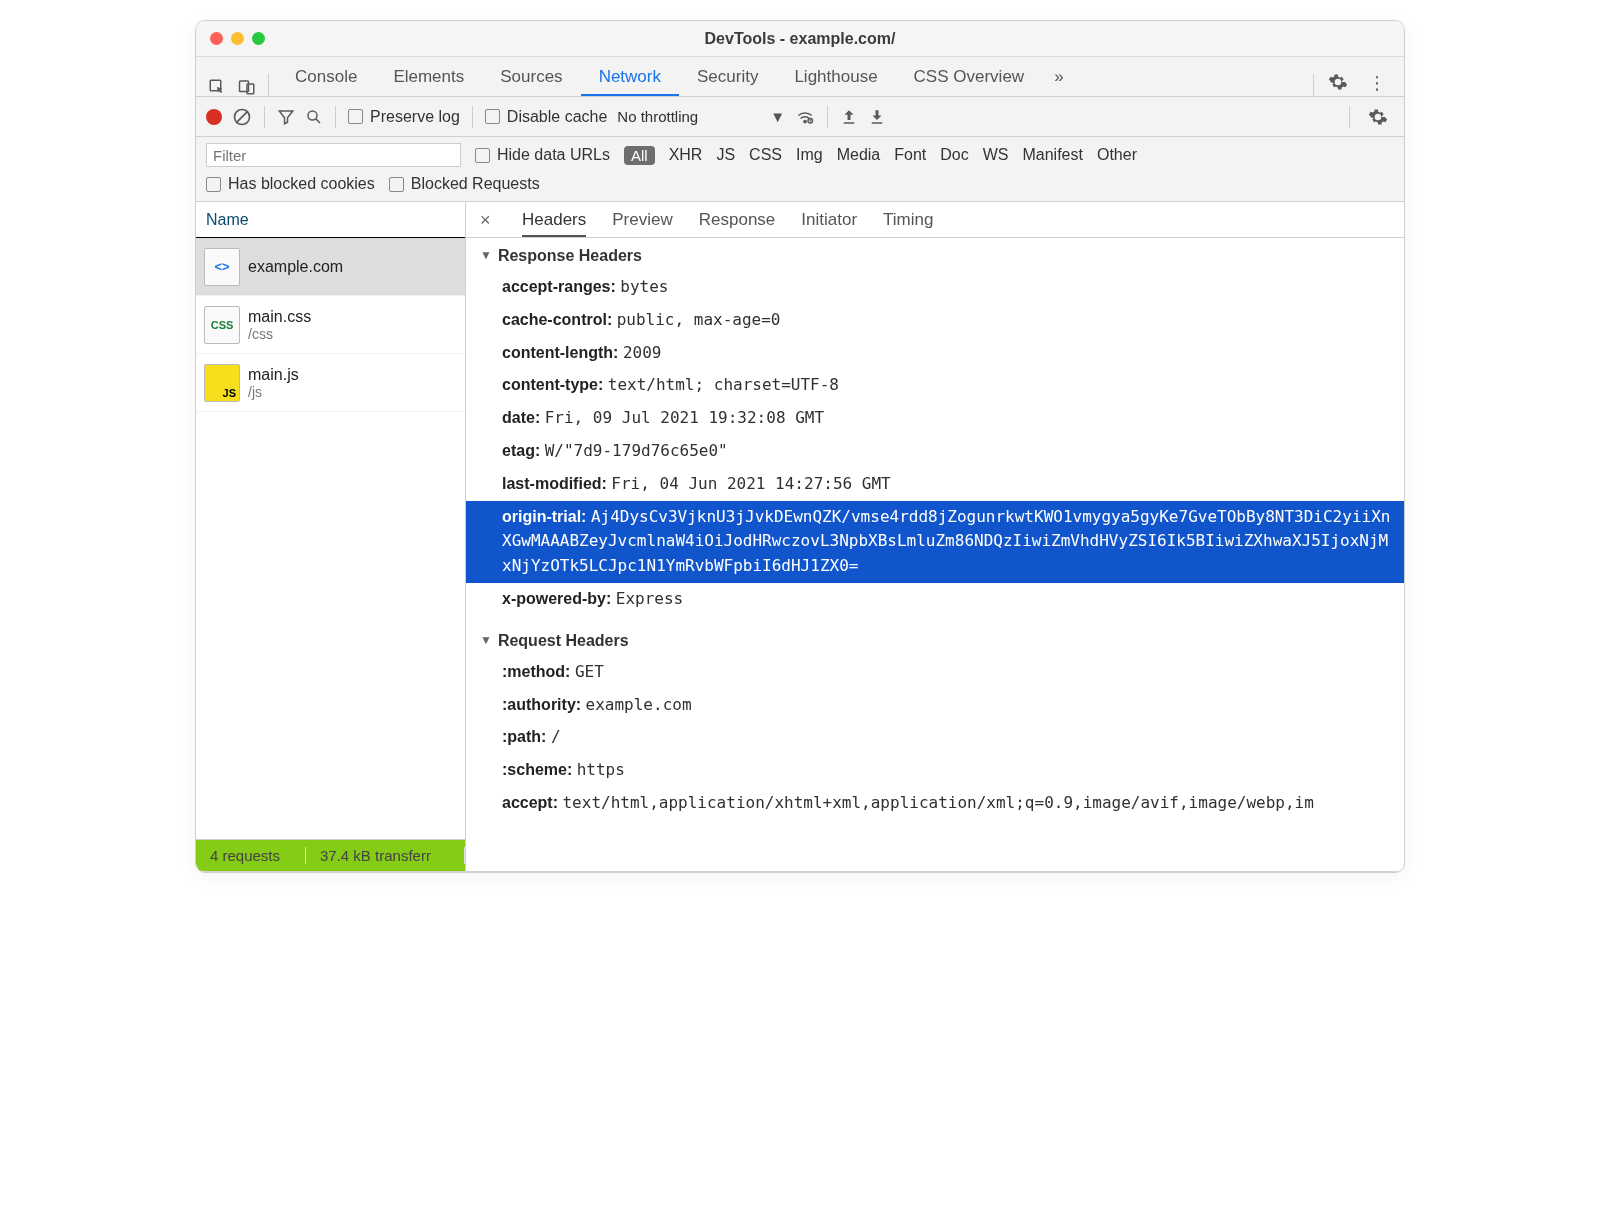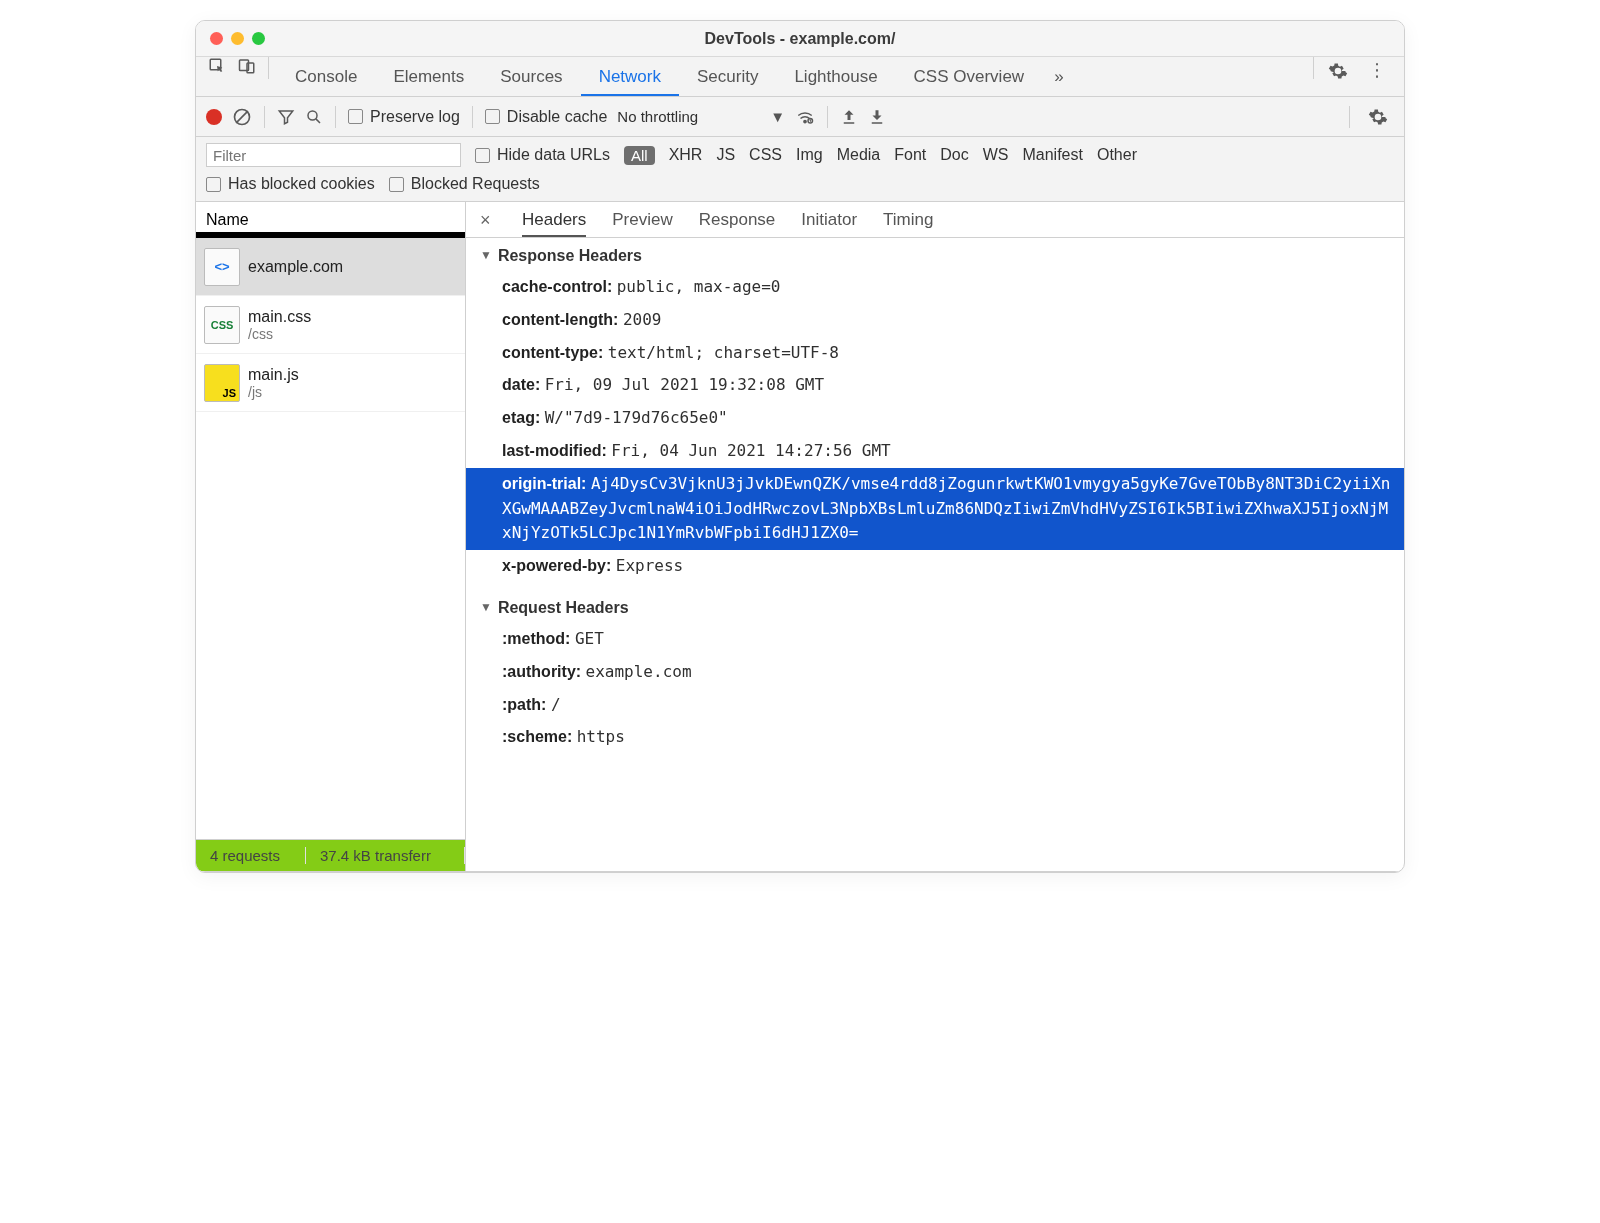--- a/index.html
+++ b/index.html
@@ -38,21 +38,21 @@
     position: absolute; left: 0; right: 0; text-align: center;
     font-weight: 600; font-size: 16px; color:#3b3b3b;
     pointer-events: none;
   }
   
   .strip {
     height: 40px;
     background: #f3f3f3;
     border-bottom: 1px solid #d0d0d0;
     display: flex;
-    align-items: flex-start;
+    align-items: flex-end;
     padding: 0 8px;
     gap: 4px;
   }
   .strip .ic { width: 26px; display:flex; align-items:center; justify-content:center; color:#5a5a5a; }
   .strip .sep { width:1px; height:22px; background:#cfcfcf; margin: 0 4px; }
   .tabs { display:flex; gap: 0; }
   .tab {
     padding: 0 18px; height: 39px; line-height: 39px;
     font-size: 17px; color:#555;
   }
@@ -91,21 +91,21 @@
   }
   .ftype { font-size:16px; color:#333; }
   
   .split { display:flex; height: 670px; border-bottom:1px solid #d0d0d0;}
   .left {
     width: 270px; border-right:1px solid #cfcfcf; display:flex; flex-direction:column;
     background:#fff;
   }
   .col-head {
     height: 36px; line-height:36px; padding-left:10px; font-size:16px;
-    border-bottom:6px solid #000000; color:#000000;
+    border-bottom:1px solid #000000; color:#0c4a6e;
   }
   .reqlist { flex:1; overflow:hidden; }
   .req {
     display:flex; align-items:center; gap:8px; padding: 6px 8px; height:58px;
     border-bottom:1px solid #f0f0f0;
   }
   .req.sel { background:#dddddd; }
   .req .thumb {
     width:36px; height:38px; border:1px solid #bbb; background:#fafafa;
     display:flex; align-items:center; justify-content:center; font-size:10px;
@@ -335,34 +335,36 @@
         <div class="dt">Response</div>
         <div class="dt">Initiator</div>
         <div class="dt">Timing</div>
       </div>
       <div class="headers-pane">
 
         <div class="section">
           <span class="tri">▼</span>
           <span>Response Headers</span>
         </div>
+        <div class="hrow"><span class="k">accept-ranges:</span> <span class="v">bytes</span></div>
         <div class="hrow"><span class="k">cache-control:</span> <span class="v">public, max-age=0</span></div>
         <div class="hrow"><span class="k">content-length:</span> <span class="v">2009</span></div>
         <div class="hrow"><span class="k">content-type:</span> <span class="v">text/html; charset=UTF-8</span></div>
         <div class="hrow"><span class="k">date:</span> <span class="v">Fri, 09 Jul 2021 19:32:08 GMT</span></div>
         <div class="hrow"><span class="k">etag:</span> <span class="v">W/"7d9-179d76c65e0"</span></div>
         <div class="hrow"><span class="k">last-modified:</span> <span class="v">Fri, 04 Jun 2021 14:27:56 GMT</span></div>
         <div class="hrow hl"><span class="k">origin-trial:</span> <span class="v">Aj4DysCv3VjknU3jJvkDEwnQZK/vmse4rdd8jZogunrkwtKWO1vmygya5gyKe7GveTObBy8NT3DiC2yiiXnXGwMAAABZeyJvcmlnaW4iOiJodHRwczovL3NpbXBsLmluZm86NDQzIiwiZmVhdHVyZSI6Ik5BIiwiZXhwaXJ5IjoxNjMxNjYzOTk5LCJpc1N1YmRvbWFpbiI6dHJ1ZX0=</span></div>
         <div class="hrow"><span class="k">x-powered-by:</span> <span class="v">Express</span></div>
 
         <div class="section" style="margin-top:10px">
           <span class="tri">▼</span>
           <span>Request Headers</span>
         </div>
         <div class="hrow"><span class="k">:method:</span> <span class="v">GET</span></div>
         <div class="hrow"><span class="k">:authority:</span> <span class="v">example.com</span></div>
         <div class="hrow"><span class="k">:path:</span> <span class="v">/</span></div>
         <div class="hrow"><span class="k">:scheme:</span> <span class="v">https</span></div>
+        <div class="hrow" style="white-space:nowrap;overflow:hidden"><span class="k">accept:</span> <span class="v">text/html,application/xhtml+xml,application/xml;q=0.9,image/avif,image/webp,im</span></div>
       </div>
     </div>
   </div>
 
 </div>
 
 </body></html>

